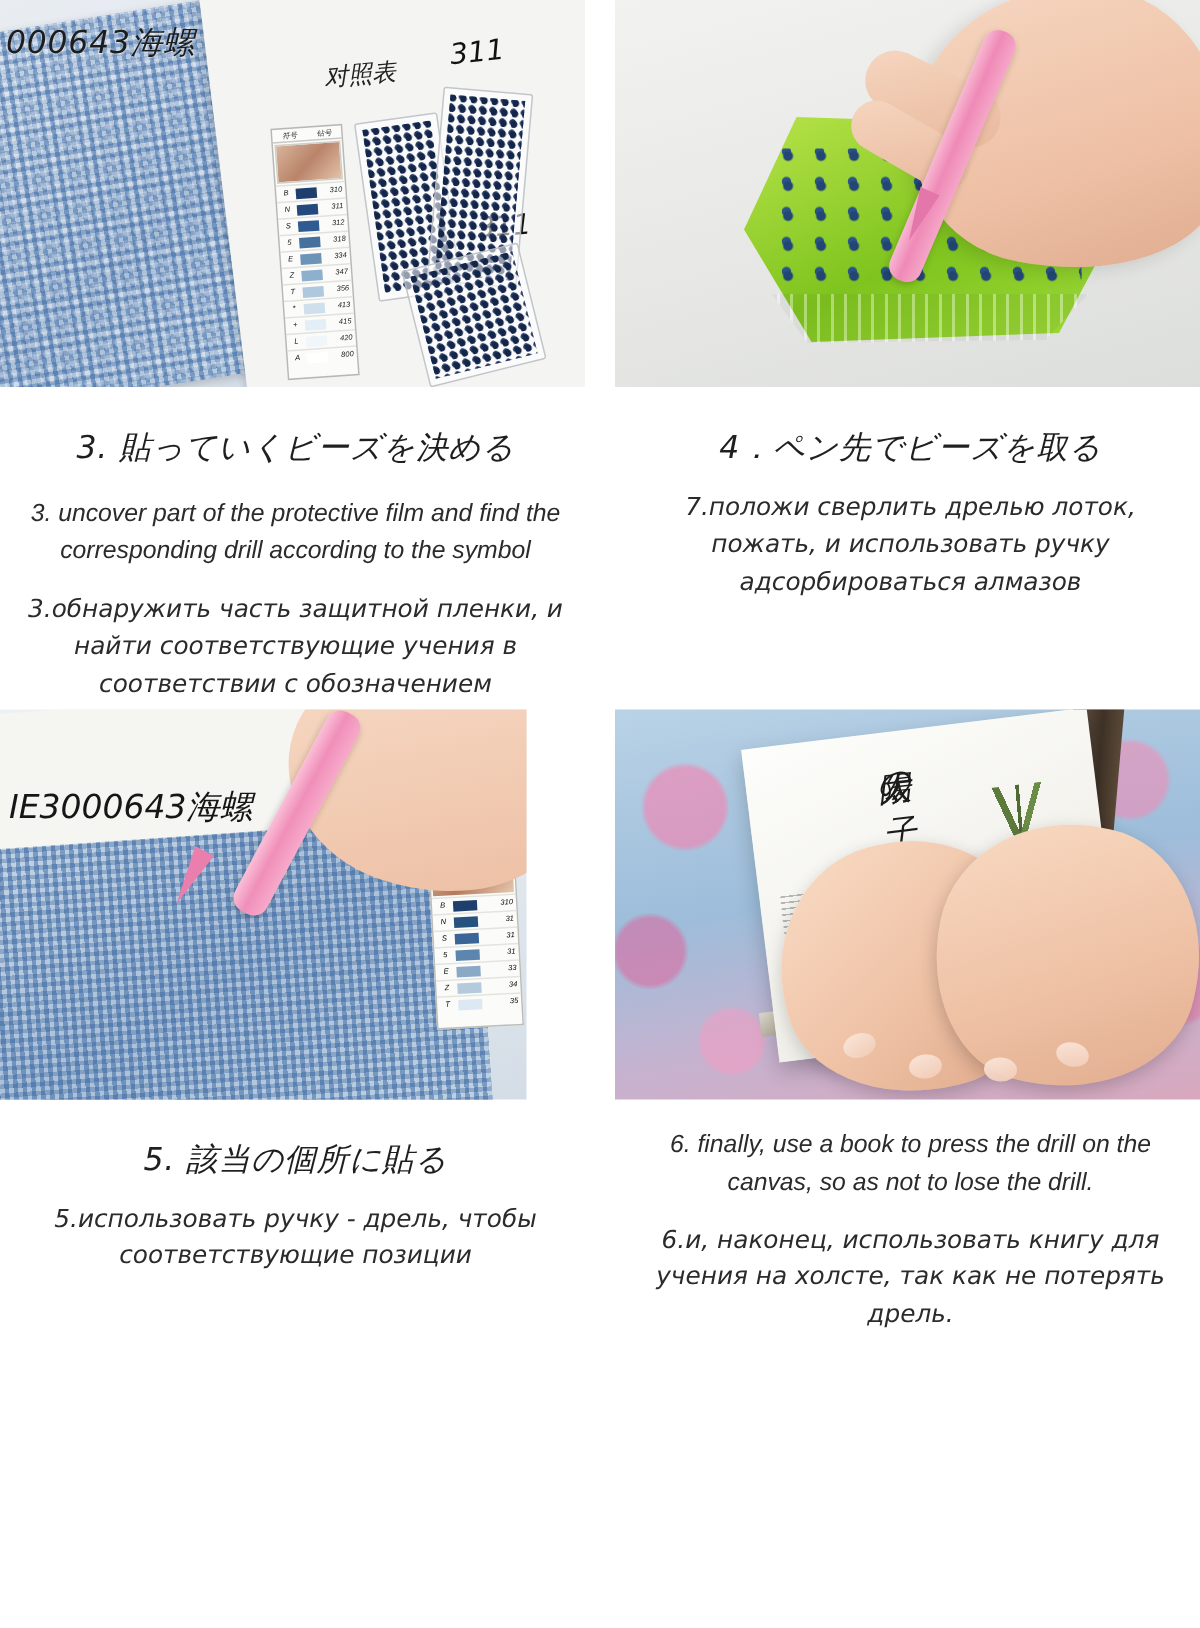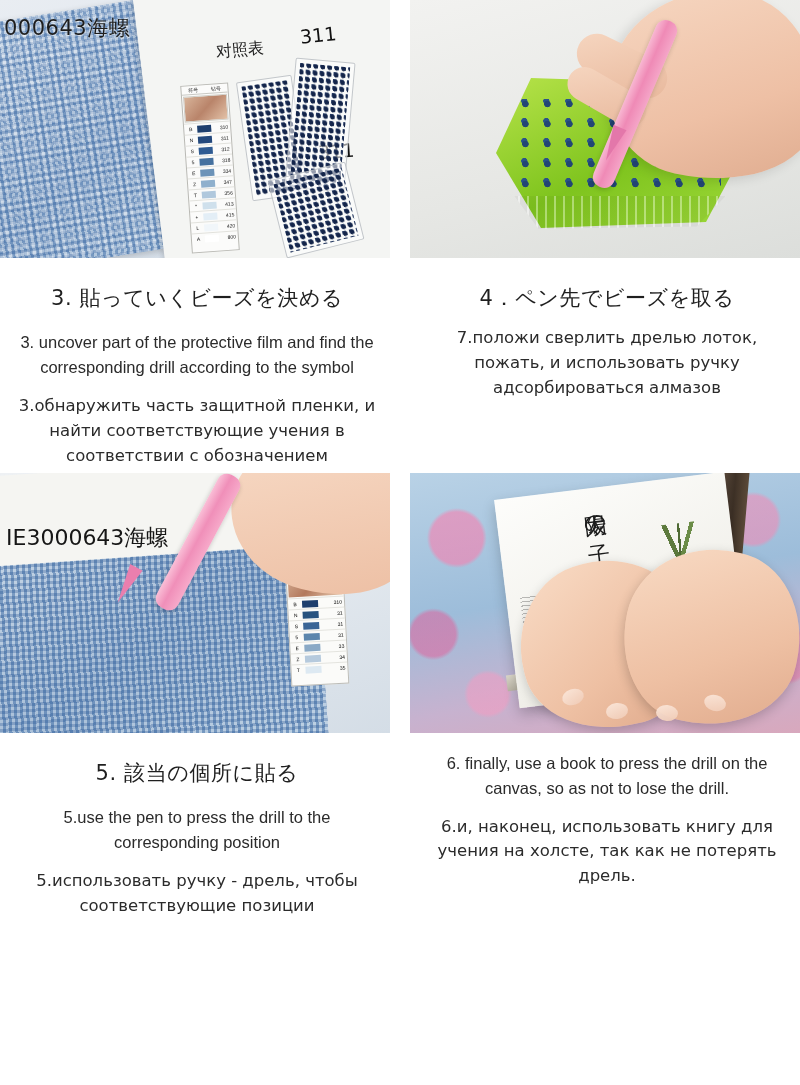--- a/index.html
+++ b/index.html
@@ -15,31 +15,31 @@
     height: 1085px;
     position: relative;
     background: #fff;
   }
   .grid {
     display: grid;
     grid-template-columns: 390px 390px;
     column-gap: 20px;
     padding: 0 0 0 0;
   }
-  .cell { position: relative; }
+  .cell { position: relative; font-style: italic; }
 
   
   .photo {
     position: relative;
     overflow: hidden;
     background: #cfd8e2;
   }
   .photo.p1 { width: 390px; height: 258px; }
   .photo.p2 { width: 390px; height: 258px; }
-  .photo.p3 { width: 390px; height: 260px; }
+  .photo.p3 { width: 351px; height: 260px; }
   .photo.p4 { width: 390px; height: 260px; }
 
   
   .p1 { background: linear-gradient(155deg,#e9edf2 0%,#dfe6ee 40%,#cfd9e4 100%); }
   .p1 .canvasboard {
     position: absolute;
     left: -18px; top: 6px;
     width: 250px; height: 250px;
     background:
       repeating-linear-gradient(90deg, rgba(90,130,180,.55) 0 3px, rgba(255,255,255,.25) 3px 6px),
@@ -538,21 +538,20 @@
             </div>
         </div>
 
         <div class="hand2"></div>
         <div class="pen2"></div>
         <div class="pentip2"></div>
       </div>
 
       <div class="textcol">
         <div class="heading">5. 該当の個所に貼る</div>
-        <div class="para">5.use the pen to press the drill to the corresponding position</div>
         <div class="para ru">5.использовать ручку - дрель, чтобы соответствующие позиции</div>
       </div>
     </div>
 
     <div class="cell">
       <div class="photo p4">
         <div class="tree"></div>
         <div class="bookedge"></div>
         <div class="book"></div>
         <div class="bookcjk">太陽の子</div>

